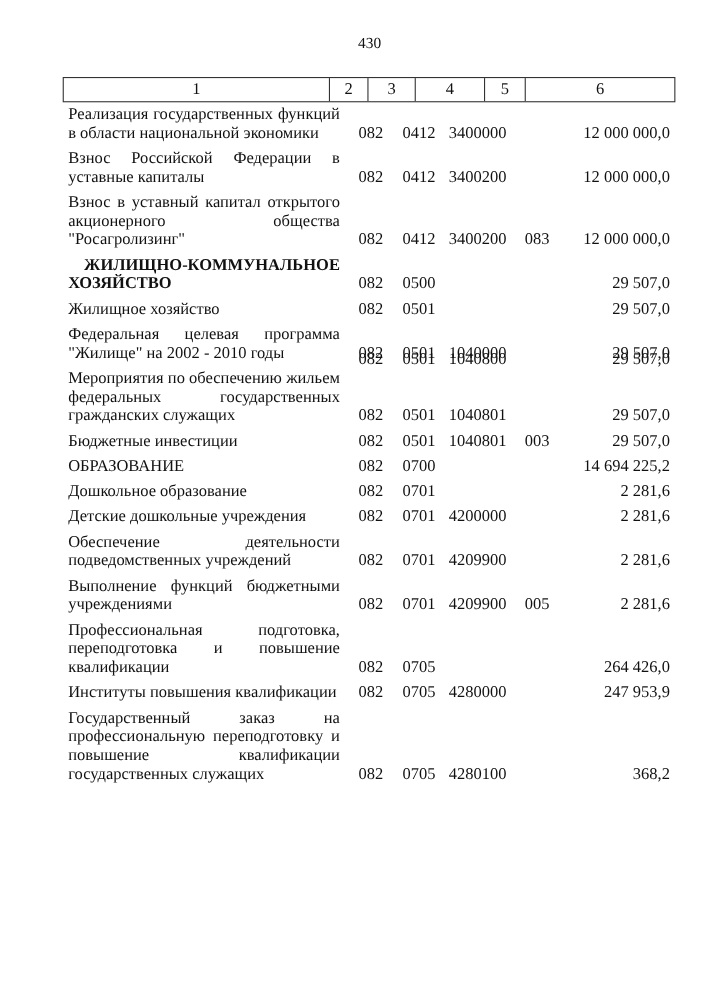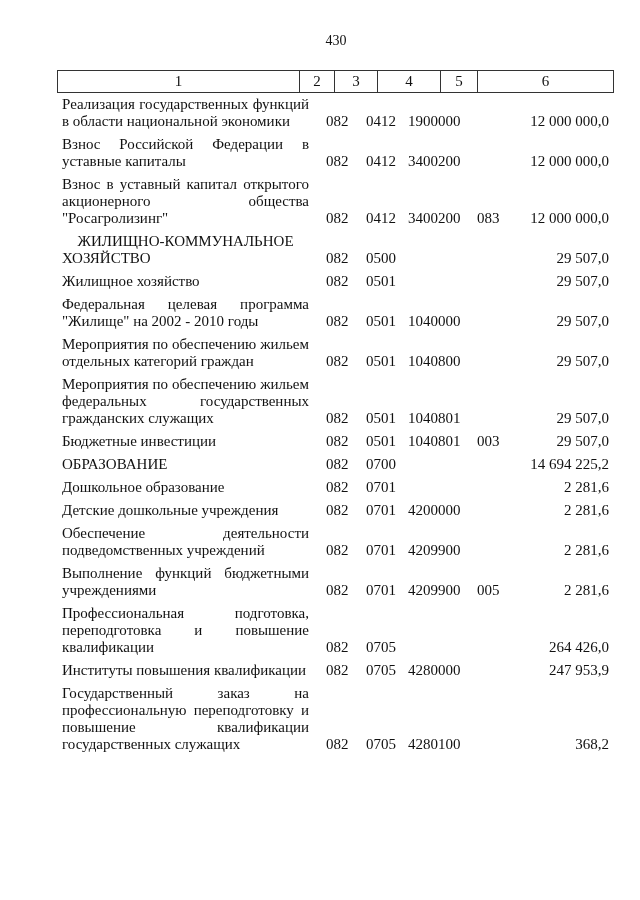--- a/index.html
+++ b/index.html
@@ -10,21 +10,21 @@
   .hdr { position: absolute; top: 70px; left: 57px; width: 557px; height: 23px;
          border: 1px solid #333; box-sizing: border-box; display: flex; }
   .hdr div { box-sizing: border-box; border-right: 1px solid #333; text-align: center;
              font-size: 15px; line-height: 21px; }
   .hdr div:last-child { border-right: none; }
   .c1 { width: 242px; } .c2 { width: 35px; } .c3 { width: 43px; }
   .c4 { width: 63px; } .c5 { width: 37px; } .c6 { flex: 1; }
   .rows { position: absolute; top: 96px; left: 0; width: 640px; }
   .row { position: relative; width: 640px; margin-bottom: 6px; font-size: 15px; line-height: 17px; }
   .name { margin-left: 62px; width: 247px; text-align: justify; text-align-last: left; }
-  .name.upper { text-align: center; }
+  .name.upper { text-align: right; font-weight: bold; }
   .val { position: absolute; bottom: 0; white-space: nowrap; }
   .v-ved { left: 326px; } .v-rz { left: 366px; } .v-cs { left: 408px; } .v-vr { left: 477px; text-align: right; }
   .v-sum { right: 31px; text-align: right; }
 </style>
 </head>
 <body>
 
 <div class="page-num">430</div>
 
 <div class="hdr">
@@ -34,21 +34,21 @@
   <div class="c4">4</div>
   <div class="c5">5</div>
   <div class="c6">6</div>
 </div>
 
 <div class="rows" id="rows">
   <div class="row">
     <div class="name">Реализация государственных функций в области национальной экономики</div>
     <span class="val v-ved">082</span>
     <span class="val v-rz">0412</span>
-    <span class="val v-cs">1900000</span>
+    <span class="val v-cs">3400000</span>
     <span class="val v-vr"></span>
     <span class="val v-sum">12 000 000,0</span>
   </div>
   <div class="row">
     <div class="name">Взнос Российской Федерации в уставные капиталы</div>
     <span class="val v-ved">082</span>
     <span class="val v-rz">0412</span>
     <span class="val v-cs">3400200</span>
     <span class="val v-vr"></span>
     <span class="val v-sum">12 000 000,0</span>
@@ -79,21 +79,20 @@
   </div>
   <div class="row">
     <div class="name">Федеральная целевая программа "Жилище" на 2002 - 2010 годы</div>
     <span class="val v-ved">082</span>
     <span class="val v-rz">0501</span>
     <span class="val v-cs">1040000</span>
     <span class="val v-vr"></span>
     <span class="val v-sum">29 507,0</span>
   </div>
   <div class="row">
-    <div class="name">Мероприятия по обеспечению жильем отдельных категорий граждан</div>
     <span class="val v-ved">082</span>
     <span class="val v-rz">0501</span>
     <span class="val v-cs">1040800</span>
     <span class="val v-vr"></span>
     <span class="val v-sum">29 507,0</span>
   </div>
   <div class="row">
     <div class="name">Мероприятия по обеспечению жильем федеральных государственных гражданских служащих</div>
     <span class="val v-ved">082</span>
     <span class="val v-rz">0501</span>

